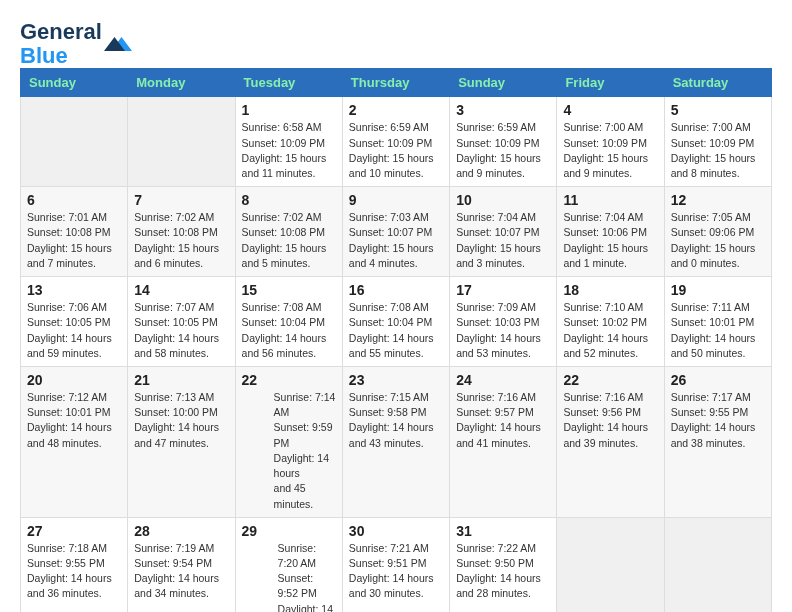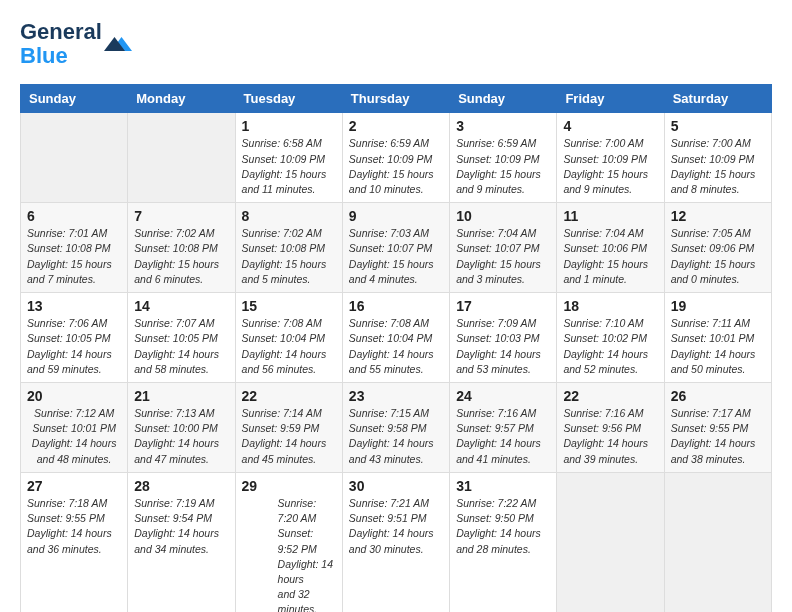--- a/index.html
+++ b/index.html
@@ -7,21 +7,20 @@
       font-family: Arial, sans-serif;
       background: #fff;
       width: 792px;
       min-height: 612px;
       padding: 20px;
     }
     .header {
       display: flex;
       justify-content: space-between;
       align-items: flex-start;
-      margin-bottom: 16px;
     }
     .logo {
       display: flex;
       align-items: center;
     }
     .logo-text {
       font-size: 22px;
       font-weight: bold;
       color: #1a3a5c;
       line-height: 1.1;
@@ -47,21 +46,21 @@
       font-size: 16px;
       color: #444;
     }
     .calendar {
       width: 100%;
       border-collapse: collapse;
       border: 1px solid #ccc;
     }
     .calendar th {
       background-color: #2a6ebc;
-      color: #ffffff;
+      color: #86efac;
       text-align: left;
       padding: 6px 8px;
       font-size: 13px;
       font-weight: bold;
       border: 1px solid #2a6ebc;
     }
     .calendar td {
       vertical-align: top;
       padding: 5px 6px;
       border: 1px solid #ddd;
@@ -78,21 +77,20 @@
       font-size: 14px;
       font-weight: bold;
       color: #222;
       display: block;
       margin-bottom: 2px;
     }
     .day-info {
       font-size: 10.5px;
       line-height: 1.45;
       color: #333;
-      font-style: italic;
     }
     .empty-cell {
       background: #f0f0f0 !important;
     }
   </style>
 </head>
 <body>
 
 <div class="header">
   <div class="logo">
@@ -262,35 +260,35 @@
           <span class="day-number">19</span>
           <div class="day-info" style="white-space: pre-line;">Sunrise: 7:11 AM
 Sunset: 10:01 PM
 Daylight: 14 hours
 and 50 minutes.</div>
         </td>
       </tr>
       <tr>
         <td>
           <span class="day-number">20</span>
-          <div class="day-info" style="white-space: pre-line; text-align: center;">Sunrise: 7:12 AM
+          <div class="day-info" style="white-space: pre-line;">Sunrise: 7:12 AM
 Sunset: 10:01 PM
 Daylight: 14 hours
 and 48 minutes.</div>
         </td>
         <td>
           <span class="day-number">21</span>
           <div class="day-info" style="white-space: pre-line;">Sunrise: 7:13 AM
 Sunset: 10:00 PM
 Daylight: 14 hours
 and 47 minutes.</div>
         </td>
         <td>
           <span class="day-number">22</span>
-          <div class="day-info" style="white-space: pre-line;">Sunrise: 7:14 AM
+          <div class="day-info" style="white-space: pre-line; margin-left: 32px;">Sunrise: 7:14 AM
 Sunset: 9:59 PM
 Daylight: 14 hours
 and 45 minutes.</div>
         </td>
         <td>
           <span class="day-number">23</span>
           <div class="day-info" style="white-space: pre-line;">Sunrise: 7:15 AM
 Sunset: 9:58 PM
 Daylight: 14 hours
 and 43 minutes.</div>

